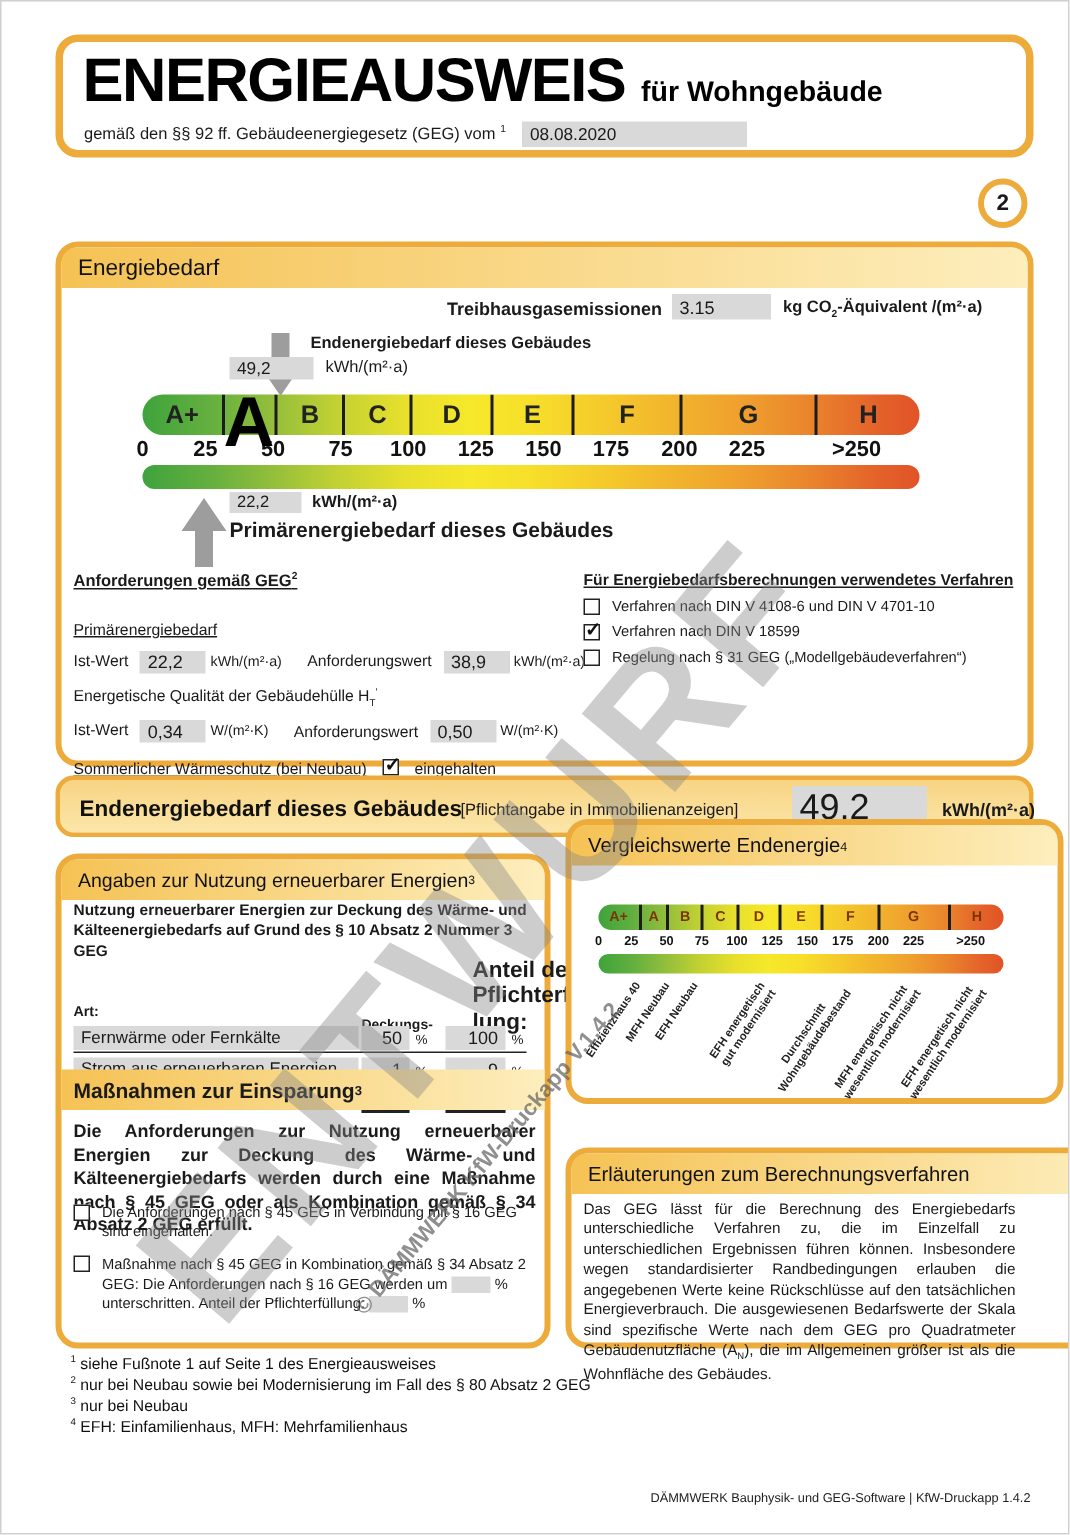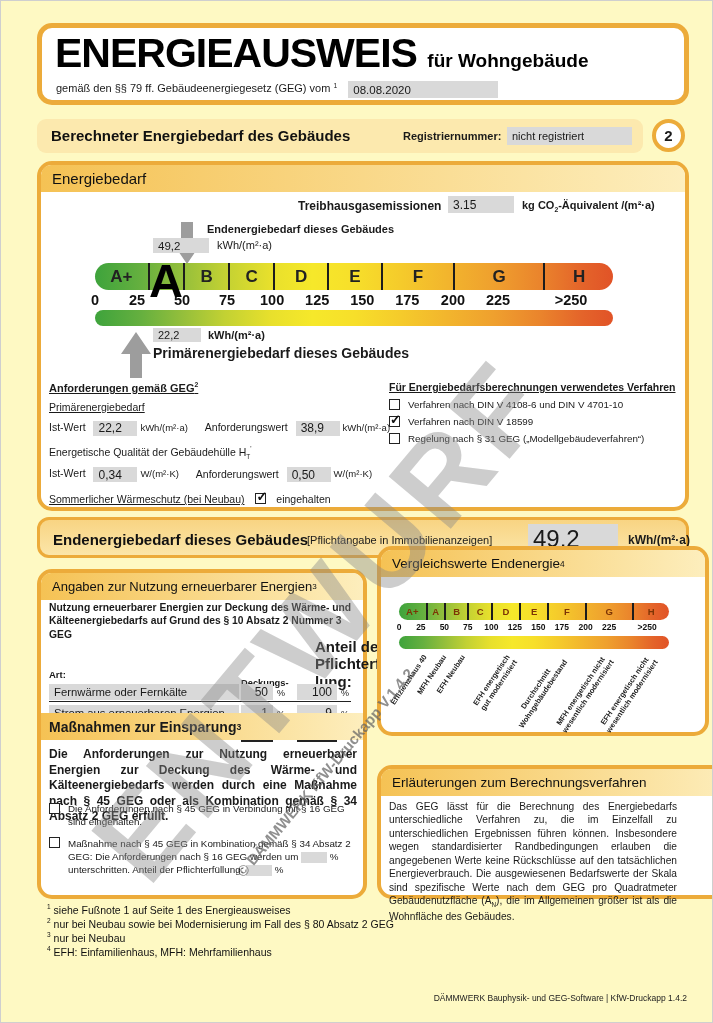--- a/index.html
+++ b/index.html
@@ -1,17 +1,17 @@
 <!DOCTYPE html>
 <html><head>
 <meta charset="utf-8">
 <style>
   *{margin:0;padding:0;box-sizing:border-box}
   html,body{background:#e9e9e9}
-  .page{position:relative;width:713px;height:1023px;background:#fef9c3;overflow:hidden;
+  .page{position:relative;width:713px;height:1023px;background:#ffffff;overflow:hidden;
         font-family:"Liberation Sans",sans-serif;color:#1a1a1a;margin:0 auto;border:1px solid #cfcfcf}
   .abs{position:absolute}
   .b{font-weight:bold}
   .box{position:absolute;border:4px solid #ecab3a;border-radius:15px;background:#fff}
   .hdrbar{position:absolute;left:0;top:0;right:0;height:27px;
           background:linear-gradient(90deg,#f5c254,#fdeebd);
           border-radius:10px 10px 0 0;display:flex;align-items:center;padding-left:11px;
           font-weight:normal;color:#111}
   .pill{position:absolute;background:#fce9ae;border-radius:9px}
   .banner2{position:absolute;background:linear-gradient(180deg,#f8d483,#fbe6a9);
@@ -55,35 +55,28 @@
 <body>
 
 <div class="page">
 
   <div class="box" style="left:36px;top:22px;width:652px;height:82px;border-width:5px">
     <div class="abs" style="left:13px;top:2px;white-space:nowrap">
       <span style="font-size:41px;font-weight:bold;letter-spacing:-1px;color:#000">ENERGIEAUSWEIS</span>
       <span style="font-size:19px;font-weight:bold;color:#000;margin-left:6px">für Wohngebäude</span>
     </div>
     <div class="abs" style="left:14px;top:53px;font-size:11px;white-space:nowrap">
-      <span>gemäß den §§ 79 ff. Gebäudeenergiegesetz (GEG) vom</span>
+      <span>gemäß den §§ 92 ff. Gebäudeenergiegesetz (GEG) vom</span>
       <sup>1</sup>
       <span class="gbox" style="width:150px;height:17px;font-size:11.5px;margin-left:8px">
         <span>08.08.2020</span>
       </span>
     </div>
   </div>
 
-  <div class="pill" style="left:36px;top:118px;width:606px;height:34px">
-    <span class="abs b" style="left:14px;top:8px;font-size:15px;color:#111">Berechneter Energiebedarf des Gebäudes</span>
-    <span class="abs b" style="left:366px;top:11px;font-size:11px">Registriernummer:</span>
-    <span class="gbox abs" style="left:470px;top:8px;width:125px;height:18px;font-size:11px">
-      <span>nicht registriert</span>
-    </span>
-  </div>
   <div class="abs" style="left:651px;top:118px;width:33px;height:33px;border:4px solid #ecab3a;border-radius:50%;
        display:flex;align-items:center;justify-content:center;font-size:15px;font-weight:bold;background:#fff">2</div>
 
   <div class="box" style="left:36px;top:160px;width:652px;height:350px">
     <div class="hdrbar" style="font-size:15px">Energiebedarf</div>
   </div>
 
   <span class="abs b" style="left:297px;top:198px;font-size:12px">Treibhausgasemissionen</span>
   <span class="gbox abs" style="left:447px;top:195px;width:66px;height:17px;font-size:12px">
     <span>3.15</span>
@@ -154,21 +147,21 @@
   <span class="gbox abs" style="left:152px;top:327px;width:48px;height:14px;font-size:11px">
     <span>22,2</span>
   </span>
   <span class="abs b" style="left:207px;top:328px;font-size:11px">kWh/(m²·a)</span>
   <span class="abs b" style="left:152px;top:344px;font-size:14px">Primärenergiebedarf dieses Gebäudes</span>
 
   <div class="abs" style="left:48px;top:380px;width:330px;font-size:10.5px">
     <div class="b ul" style="font-size:11px">
       <span>Anforderungen gemäß GEG</span><sup>2</sup>
     </div>
-    <div class="ul" style="margin-top:7px">Primärenergiebedarf</div>
+    <div class="ul" style="margin-top:20px">Primärenergiebedarf</div>
     <div style="margin-top:8px;white-space:nowrap">
       <span>Ist-Wert</span>
       <span class="gbox" style="width:44px;height:15px;font-size:12px;margin-left:5px">
           <span>22,2</span>
         </span>
       <span style="font-size:9.5px">kWh/(m²·a)</span>
       <span style="margin-left:14px">Anforderungswert</span>
       <span class="gbox" style="width:44px;height:15px;font-size:12px;margin-left:5px">
           <span>38,9</span>
         </span>

